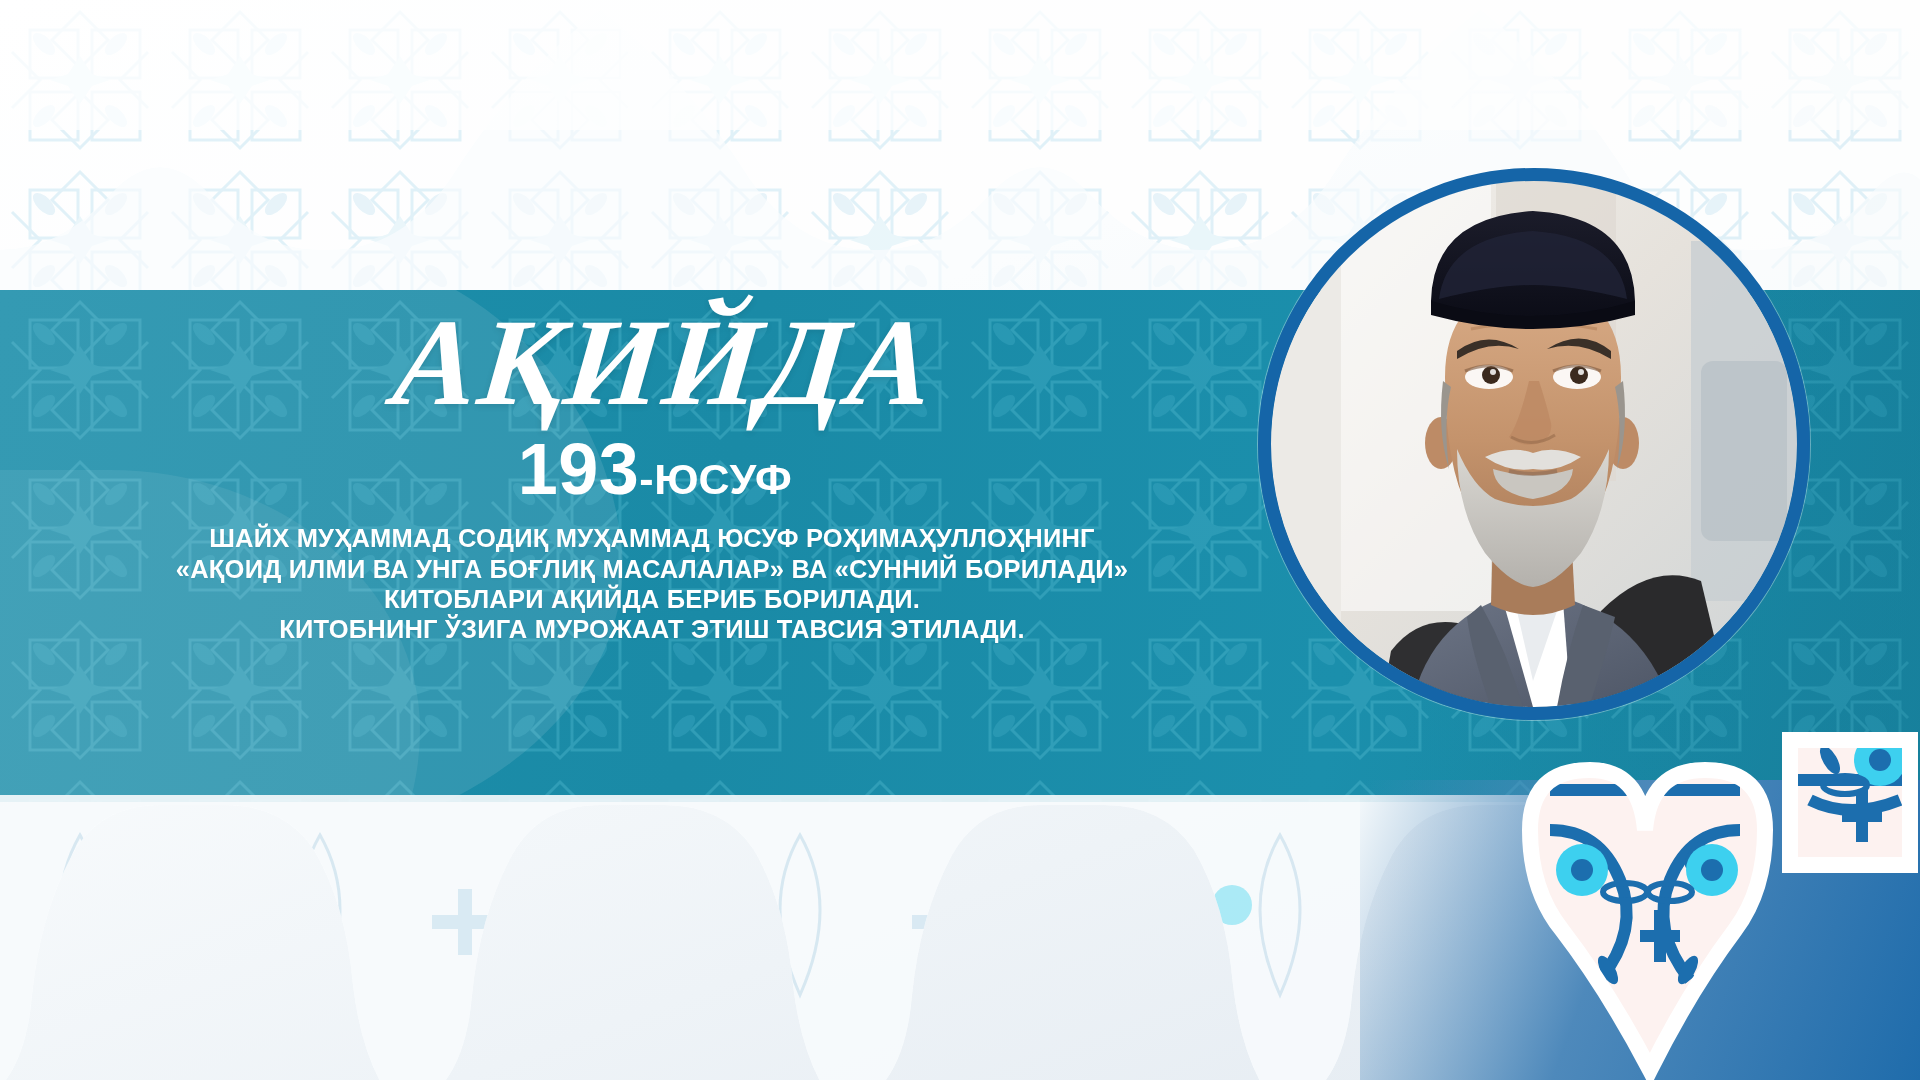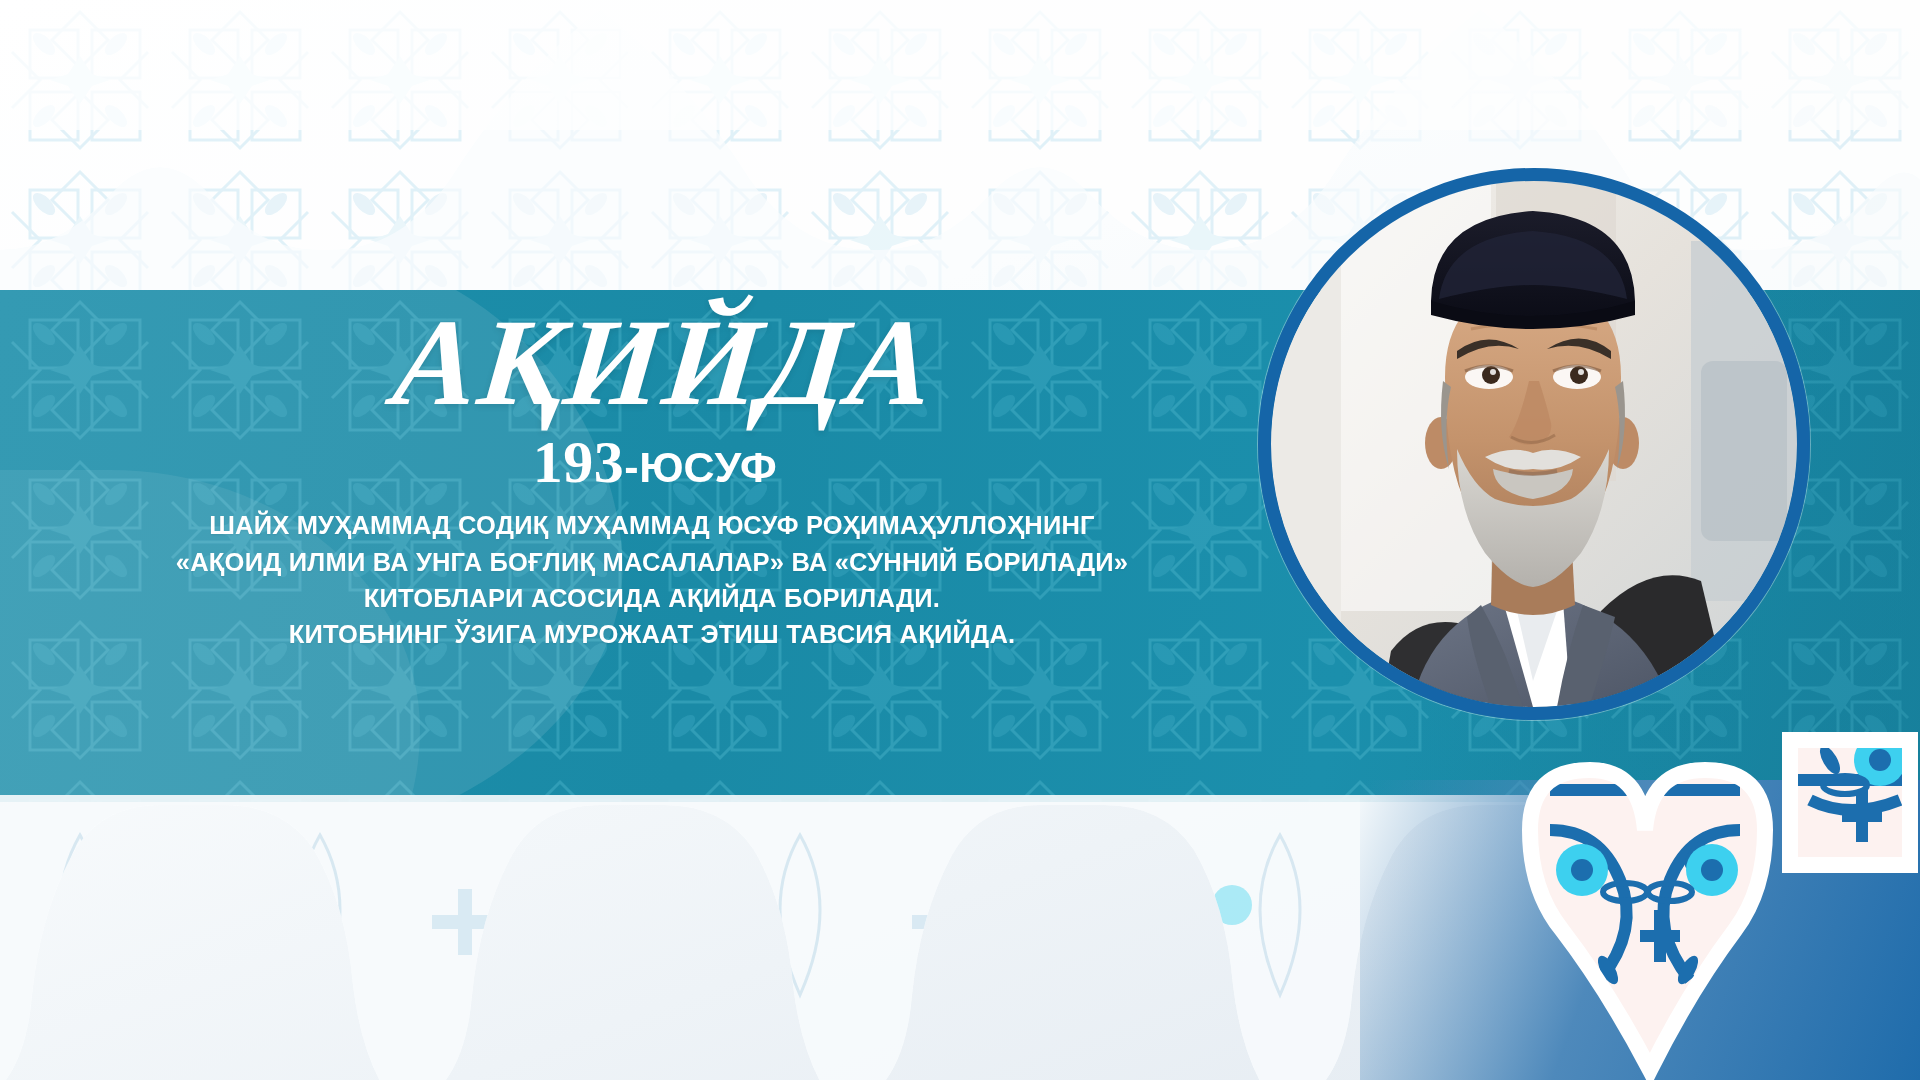--- a/index.html
+++ b/index.html
@@ -64,24 +64,24 @@
     letter-spacing:2px;
     margin:0 0 2px 0;
     transform:skewX(-6deg);
     text-shadow:0 2px 6px rgba(0,0,0,.10);
     padding-left:40px;
   }
   .lesson{
     font-size:54px;font-weight:700;color:#ffffff;margin:0 0 14px 0;
     letter-spacing:.5px;padding-left:20px;
   }
-  .lesson .num{font-size:60px;font-family:Liberation Serif, serif;}
+  .lesson .num{font-size:72px;}
   .lesson .suffix{font-size:43px;}
   .desc{
-    display:flex;flex-direction:column;align-items:center;gap:7px;
+    display:flex;flex-direction:column;align-items:center;gap:1px;
     padding-left:14px;
   }
   .desc-line{
     font-size:25.5px;font-weight:700;color:#ffffff;
     letter-spacing:.2px;white-space:nowrap;line-height:1.15;
     text-shadow:0 1px 2px rgba(0,0,0,.08);
   }
 
   
   .portrait-wrap{
@@ -296,22 +296,22 @@
   </svg>
 
   <div class="content">
     <div class="title">АҚИЙДА</div>
     <div class="lesson">
       <span class="num">193</span><span class="suffix">-</span><span class="suffix">ЮСУФ</span>
     </div>
     <div class="desc">
       <div class="desc-line">ШАЙХ МУҲАММАД СОДИҚ МУҲАММАД ЮСУФ РОҲИМАҲУЛЛОҲНИНГ</div>
       <div class="desc-line">«АҚОИД ИЛМИ ВА УНГА БОҒЛИҚ МАСАЛАЛАР» ВА «СУННИЙ БОРИЛАДИ»</div>
-      <div class="desc-line">КИТОБЛАРИ АСОСИДА АҚИЙДА БОРИЛАДИ.</div>
-      <div class="desc-line">КИТОБНИНГ ЎЗИГА МУРОЖААТ ЭТИШ ТАВСИЯ АҚИЙДА.</div>
+      <div class="desc-line">КИТОБЛАРИ АҚИЙДА БЕРИБ БОРИЛАДИ.</div>
+      <div class="desc-line">КИТОБНИНГ ЎЗИГА МУРОЖААТ ЭТИШ ТАВСИЯ ЭТИЛАДИ.</div>
     </div>
   </div>
 
   <div class="portrait-wrap">
     <div class="portrait-photo">
       <svg viewBox="0 0 526 526" preserveAspectRatio="xMidYMid slice">
         <defs>
           <linearGradient id="bgWin" x1="0" y1="0" x2="1" y2="1">
             <stop offset="0%" stop-color="#f2f0ec"></stop>
             <stop offset="45%" stop-color="#e6e2dc"></stop>

